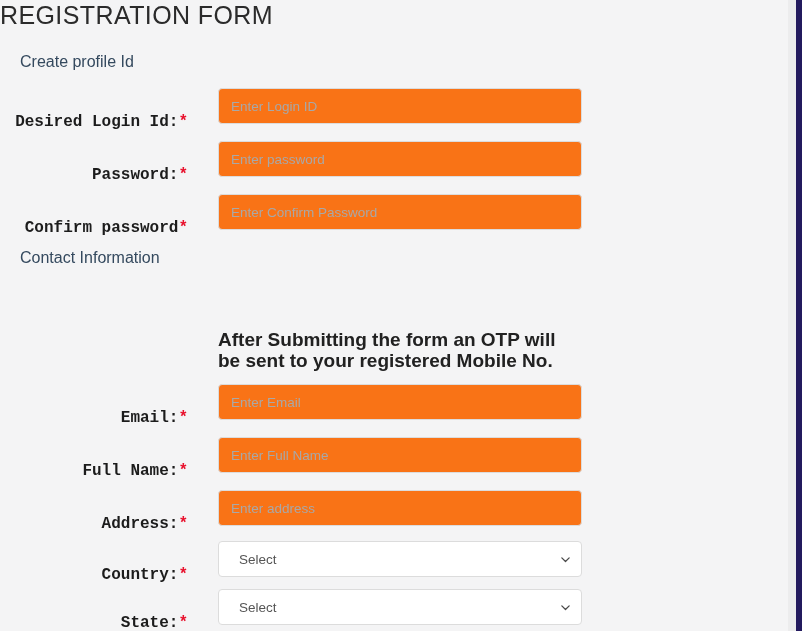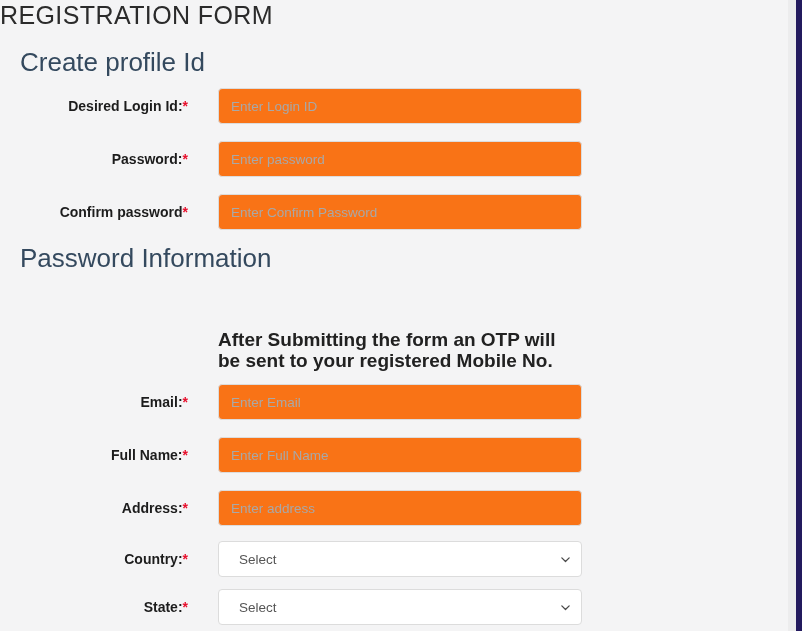--- a/index.html
+++ b/index.html
@@ -51,49 +51,50 @@
     font-weight: 300;
     color: #2b2b2b;
     letter-spacing: 0.4px;
     margin: 0;
     line-height: 30px;
     font-family: "Liberation Sans", sans-serif;
   }
 
   
   .section-heading {
-    font-size: 26px;
+    font-size: 16px;
     font-weight: 400;
     color: #34495e;
     margin: 0;
     padding: 0;
     line-height: 26px;
     font-family: "Liberation Sans", sans-serif;
   }
   .sec-profile { position: absolute; left: 20px; top: 49px; }
   .sec-contact { position: absolute; left: 20px; top: 245px; }
 
   
   .frow {
     position: absolute;
     left: 0;
     width: 788px;
     height: 36px;
   }
   .flabel {
     position: absolute;
     left: 0;
-    top: 0;
+    top: 16px;
     width: 188px;
     text-align: right;
-    font-size: 14px;
+    font-size: 16px;
     font-weight: bold;
     color: #1c1c1c;
     line-height: 36px;
     white-space: nowrap;
+    font-family: Liberation Mono, monospace;
   }
   .req {
     color: #e8112d;
     font-weight: bold;
   }
 
   .fctrl {
     position: absolute;
     left: 218px;
     top: 0;
@@ -176,21 +177,21 @@
   <div class="frow" style="top:141px;">
     <div class="flabel"><span>Password:</span><span class="req">*</span></div>
     <input class="fctrl" type="text" placeholder="Enter password" style="">
   </div>
 
   <div class="frow" style="top:194px;">
     <div class="flabel"><span>Confirm password</span><span class="req">*</span></div>
     <input class="fctrl" type="text" placeholder="Enter Confirm Password" style="">
   </div>
 
-  <h2 class="section-heading sec-contact">Password Information</h2>
+  <h2 class="section-heading sec-contact">Contact Information</h2>
 
   <div class="frow" style="top:284px;">
   </div>
 
   <div class="otp-note">After Submitting the form an OTP will be sent to your registered Mobile No.</div>
 
   <div class="frow" style="top:384px;">
     <div class="flabel"><span>Email:</span><span class="req">*</span></div>
     <input class="fctrl" type="text" placeholder="Enter Email" style="">
   </div>

